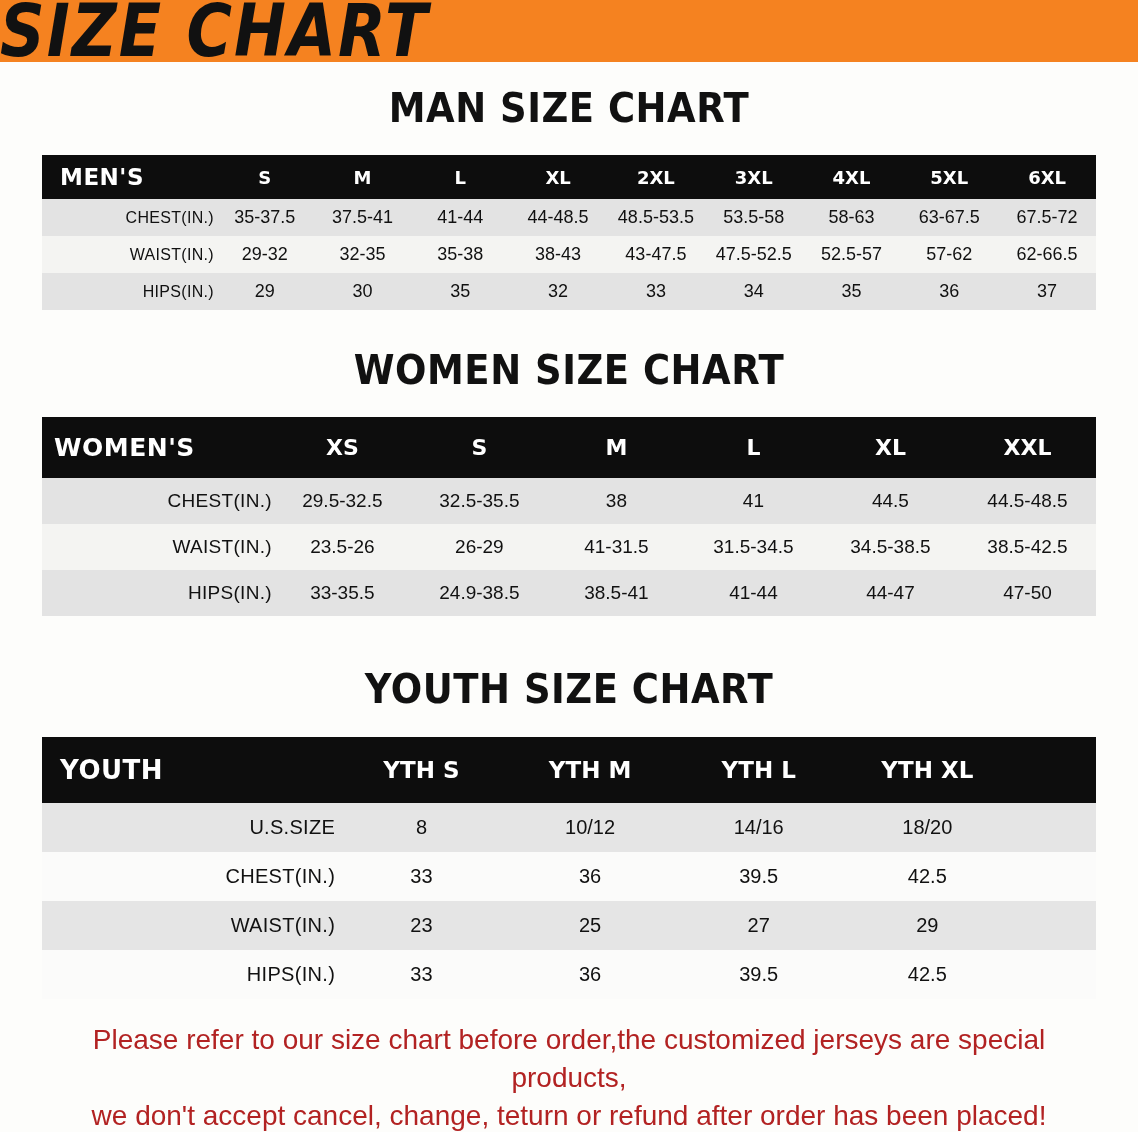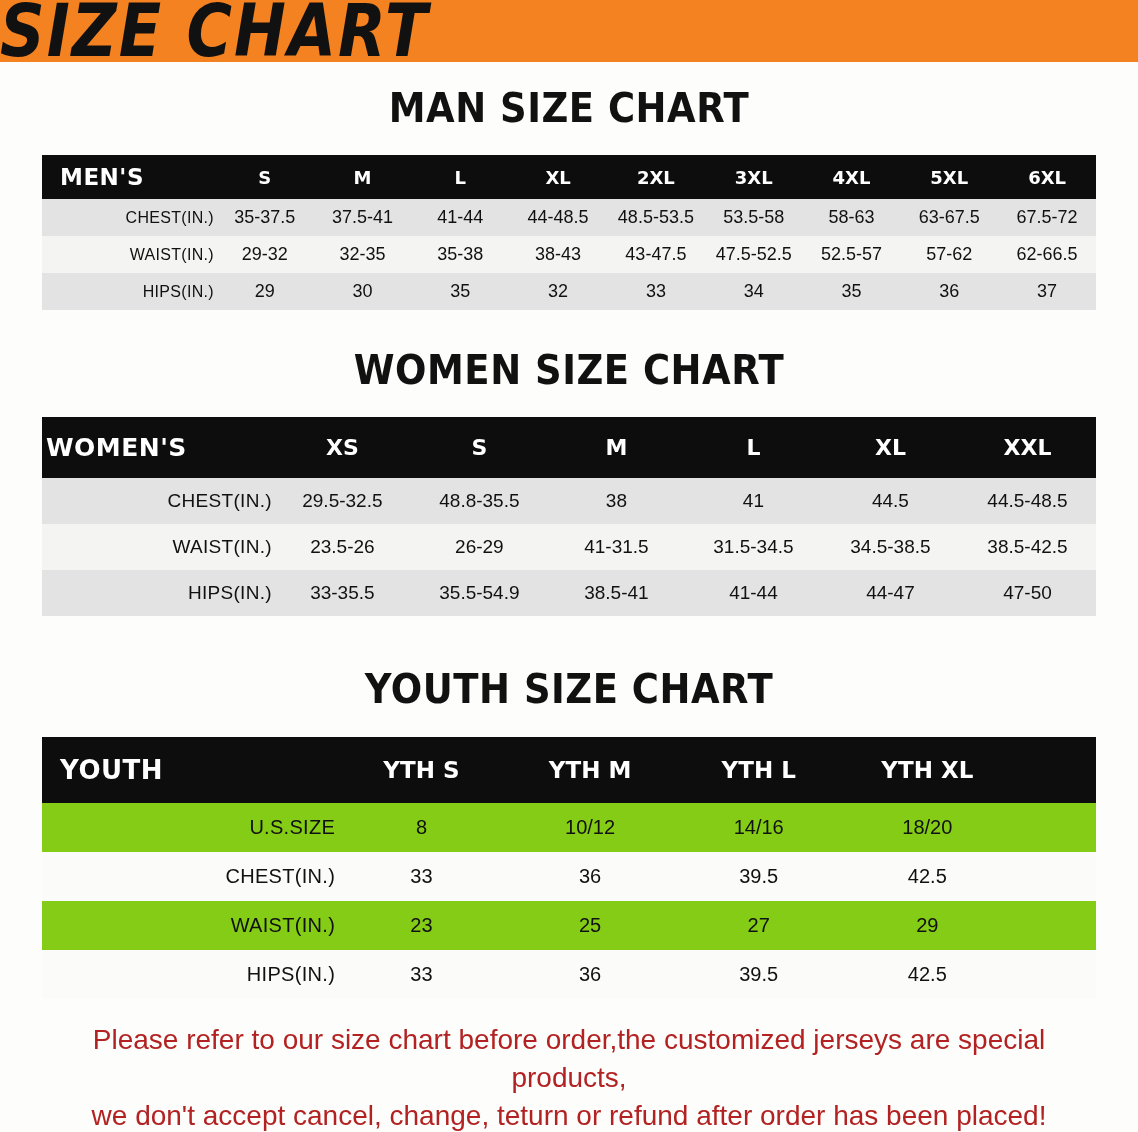--- a/index.html
+++ b/index.html
@@ -95,29 +95,29 @@
   tbody tr.odd  td { background: #e3e3e3; }
   tbody tr.even td { background: #f4f4f2; }
 
   
   .men-table thead th { font-size: 18px; }
   .men-table thead th.rowlabel { font-size: 23px; }
   .men-table tbody td { font-size: 18px; }
   .men-table tbody td.rowlabel { font-size: 16px; }
 
   
-  .women-table thead th { font-size: 22px; padding: 16px 4px; margin-top: 15px; }
+  .women-table thead th { font-size: 22px; padding: 16px 12px; margin-top: 15px; }
   .women-table thead th.rowlabel { font-size: 25px; }
   .women-table tbody td { font-size: 19px; padding: 12px 2px; }
 
   
   .youth-table thead th { font-size: 23px; padding: 18px 18px; }
   .youth-table thead th.rowlabel { font-size: 26px; }
   .youth-table tbody td { font-size: 20px; padding: 13px 2px; }
-  .youth-table tbody tr.odd td { background: #84cc16; }
+  .youth-table tbody tr.odd td { background: #e5e5e5; }
   .youth-table tbody tr.even td { background: #fbfbfa; }
 
   
   .note {
     margin: 22px 40px 0 40px;
     color: #b22222;
     font-family: "Liberation Sans", sans-serif;
     font-size: 28px;
     line-height: 1.35;
     text-align: center;
@@ -209,39 +209,39 @@
           <th>M</th>
           <th>L</th>
           <th>XL</th>
           <th>XXL</th>
         </tr>
       </thead>
       <tbody>
         <tr class="odd">
           <td class="rowlabel">CHEST(IN.)</td>
           <td>29.5-32.5</td>
-          <td>48.8-35.5</td>
+          <td>32.5-35.5</td>
           <td>38</td>
           <td>41</td>
           <td>44.5</td>
           <td>44.5-48.5</td>
         </tr>
         <tr class="even">
           <td class="rowlabel">WAIST(IN.)</td>
           <td>23.5-26</td>
           <td>26-29</td>
           <td>41-31.5</td>
           <td>31.5-34.5</td>
           <td>34.5-38.5</td>
           <td>38.5-42.5</td>
         </tr>
         <tr class="odd">
           <td class="rowlabel">HIPS(IN.)</td>
           <td>33-35.5</td>
-          <td>35.5-54.9</td>
+          <td>24.9-38.5</td>
           <td>38.5-41</td>
           <td>41-44</td>
           <td>44-47</td>
           <td>47-50</td>
         </tr>
       </tbody>
     </table>
   </div>
 
   <div class="section-title st-youth">YOUTH SIZE CHART</div>

